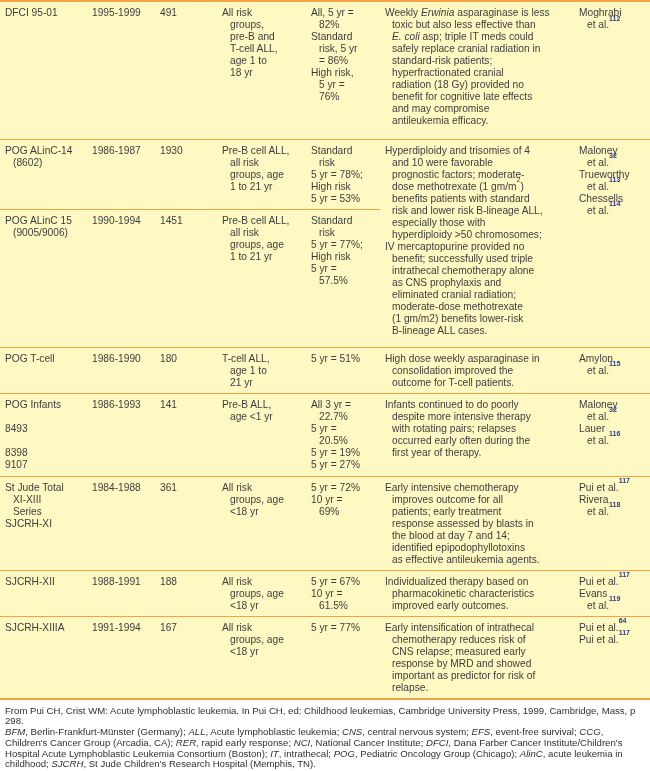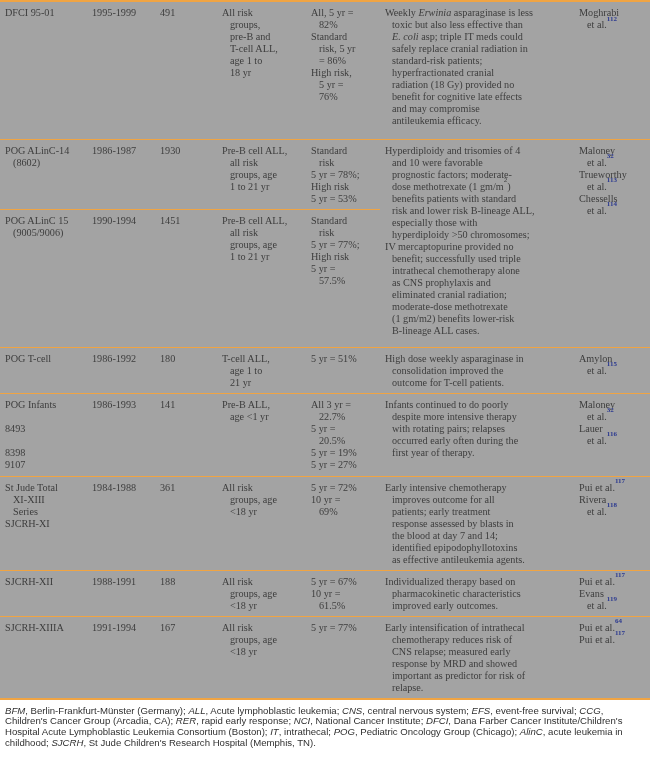--- a/index.html
+++ b/index.html
@@ -2,24 +2,23 @@
 <html><head>
 <meta charset="utf-8">
 <style>
   html,body { margin:0; padding:0; }
   body {
     width:650px; height:771px; background:#ffffff;
     font-family:"Liberation Sans", sans-serif;
     -webkit-font-smoothing:antialiased; overflow:hidden;
   }
   .table-wrap {
-    background:#a3a3a3;
+    background:#fef9c3;
     border-top:2px solid #F0A443;
     border-bottom:2px solid #F0A443;
-    font-family:Liberation Serif, serif;
   }
   table.trials {
     width:650px; border-collapse:collapse; table-layout:fixed;
   }
   td {
     vertical-align:top;
     padding:5px 3px 4px 5px;
     font-size:10.2px; line-height:12px; color:#3D3D3D;
     overflow:hidden;
   }
@@ -157,21 +156,21 @@
             <div class="para">5 yr = 77%;</div>
             <div class="para">High risk</div>
             <div class="para">5 yr =
 57.5%</div>
           </td>
       </tr>
       <tr class="sep" style="height:44px">
         <td class="c-study">
             <div class="para">POG T-cell</div>
           </td>
-        <td class="c-years">1986-1992</td>
+        <td class="c-years">1986-1990</td>
         <td class="c-n">180</td>
         <td class="c-risk">
             <div class="para">T-cell ALL,
 age 1 to
 21 yr</div>
           </td>
         <td class="c-outcome">
             <div class="para">5 yr = 51%</div>
           </td>
         <td class="c-findings">
@@ -307,14 +306,15 @@
         <td class="c-refs">
             <div class="para"><span>Pui et al.</span><sup>64</sup></div>
             <div class="para"><span>Pui et al.</span><sup>117</sup></div>
           </td>
       </tr>
     </tbody>
   </table>
 </div>
 
 <div class="footnote">
+    <div class="para"><span>From Pui CH, Crist WM: Acute lymphoblastic leukemia. In Pui CH, ed: Childhood leukemias, Cambridge University Press, 1999, Cambridge, Mass, p 298.</span></div>
     <div class="para"><span class="it">BFM</span><span>, Berlin-Frankfurt-Münster (Germany); </span><span class="it">ALL</span><span>, Acute lymphoblastic leukemia; </span><span class="it">CNS</span><span>, central nervous system; </span><span class="it">EFS</span><span>, event-free survival; </span><span class="it">CCG</span><span>, Children's Cancer Group (Arcadia, CA); </span><span class="it">RER</span><span>, rapid early response; </span><span class="it">NCI</span><span>, National Cancer Institute; </span><span class="it">DFCI</span><span>, Dana Farber Cancer Institute/Children's Hospital Acute Lymphoblastic Leukemia Consortium (Boston); </span><span class="it">IT</span><span>, intrathecal; </span><span class="it">POG</span><span>, Pediatric Oncology Group (Chicago); </span><span class="it">AlinC</span><span>, acute leukemia in childhood; </span><span class="it">SJCRH</span><span>, St Jude Children's Research Hospital (Memphis, TN).</span></div>
   </div>
 
 </body></html>

